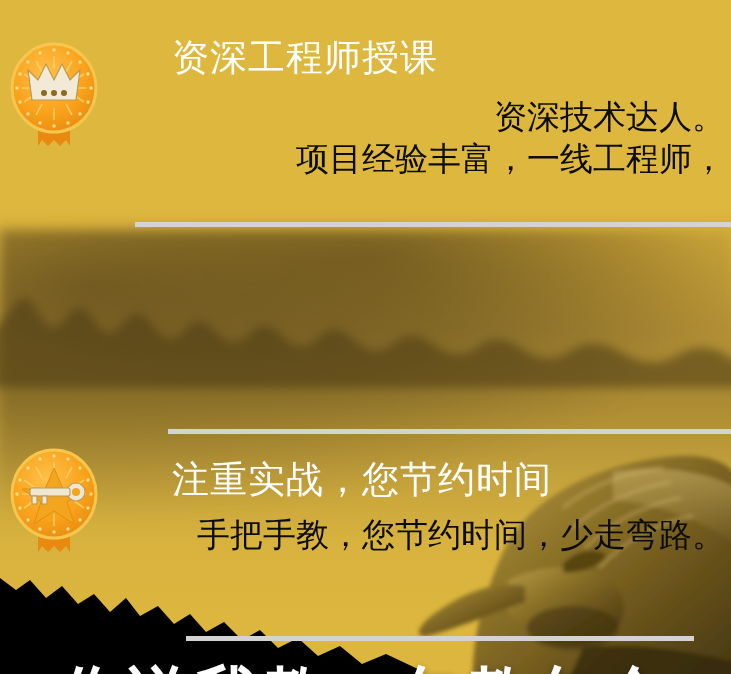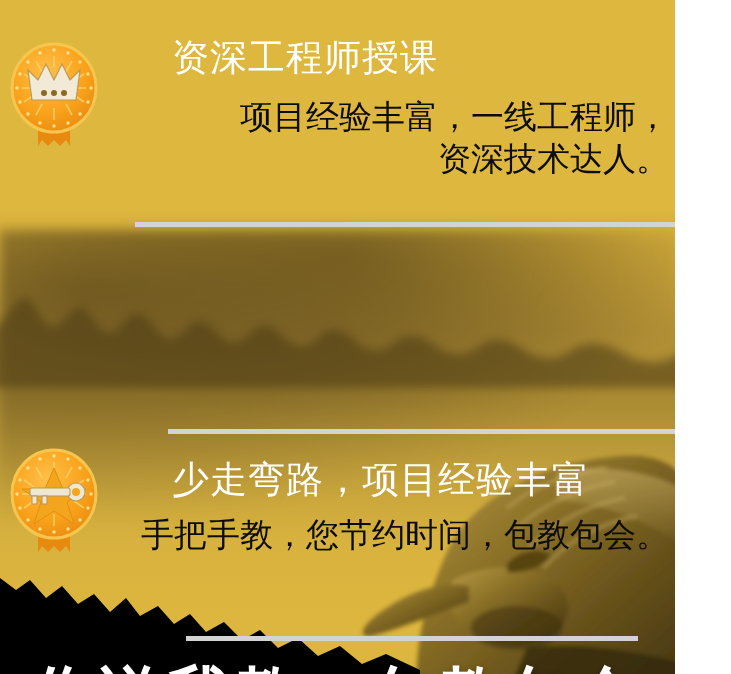--- a/index.html
+++ b/index.html
@@ -6,21 +6,21 @@
     margin: 0;
     padding: 0;
     background: #ffffff;
   }
   body {
     font-family: "Liberation Sans", "DejaVu Sans", sans-serif;
   }
 
   #poster {
     position: relative;
-    width: 675px;
+    width: 731px;
     height: 674px;
     overflow: hidden;
     background: #ddb73e;
   }
 
   
   .bg-base {
     position: absolute;
     inset: 0;
     background:
@@ -277,22 +277,22 @@
       </g>
 
       <path fill="#f2ead6" stroke="#b89a55" stroke-width="1.2" d="M26,58 L22,28 L32,38 L40,22 L48,38 L56,22 L64,38 L74,28 L70,58 Z"></path>
       <circle cx="38" cy="51" r="3" fill="#8a6a20"></circle>
       <circle cx="48" cy="51" r="3" fill="#8a6a20"></circle>
       <circle cx="58" cy="51" r="3" fill="#8a6a20"></circle>
     </svg>
 
     <div class="heading h1">资深工程师授课</div>
     <div class="body-text p1">
+      <span class="line">资深技术达人。</span>
       <span class="line">项目经验丰富，一线工程师，</span>
-      <span class="line">资深技术达人。</span>
     </div>
   </div>
 
   <div class="section sec2">
     <svg class="badge b2" viewBox="0 0 96 112">
       <defs>
         <radialGradient id="rg2" cx="42%" cy="34%" r="72%">
           <stop offset="0%" stop-color="#ffc04a"></stop>
           <stop offset="62%" stop-color="#f9a21b"></stop>
           <stop offset="100%" stop-color="#e88a10"></stop>
@@ -338,23 +338,23 @@
 
       <g fill="#efe7d2" stroke="#b89a55" stroke-width="1.1">
         <circle cx="70" cy="44" r="9"></circle>
         <circle cx="70" cy="44" r="4" fill="#f3a51d" stroke="none"></circle>
         <rect x="24" y="40" width="40" height="8" rx="2"></rect>
         <rect x="26" y="48" width="5" height="8"></rect>
         <rect x="36" y="48" width="5" height="8"></rect>
       </g>
     </svg>
 
-    <div class="heading h2">少走弯路，项目经验丰富</div>
+    <div class="heading h2">注重实战，您节约时间</div>
     <div class="body-text p2">
-      <span class="line">手把手教，您节约时间，包教包会。</span>
+      <span class="line">手把手教，您节约时间，少走弯路。</span>
     </div>
   </div>
 
   <div class="section sec3">
     
 
     
     
   </div>
 

